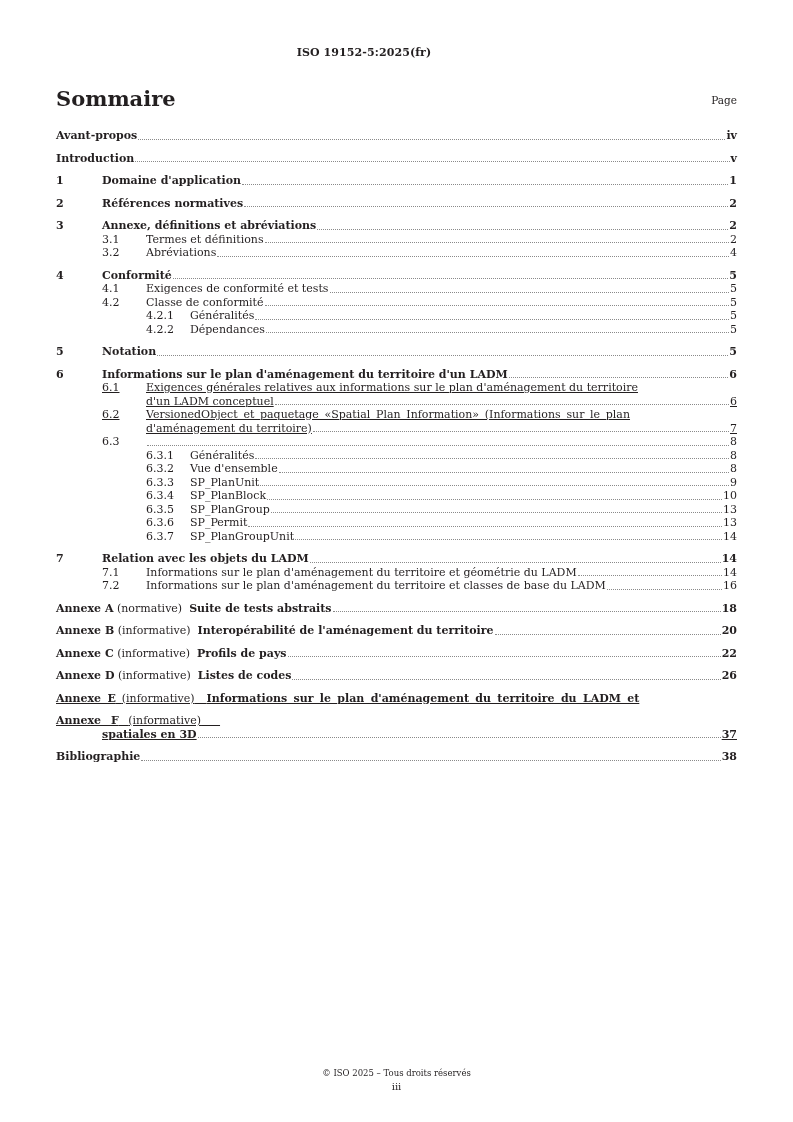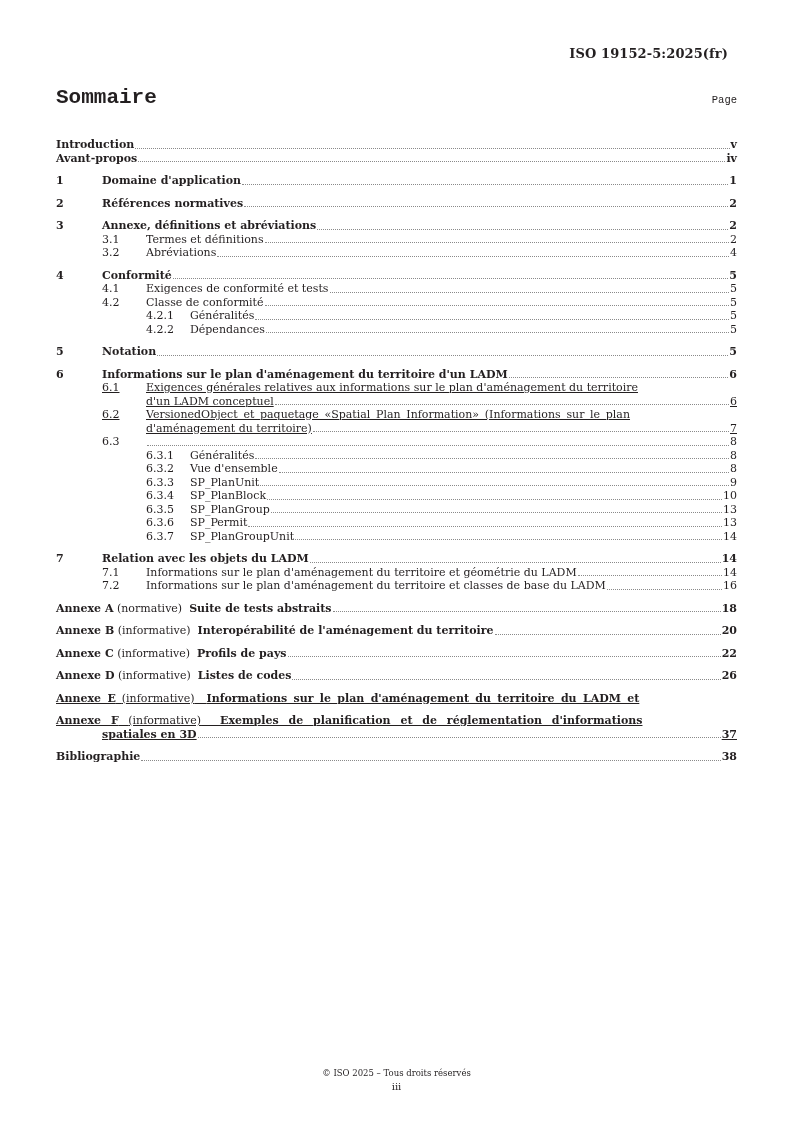--- a/index.html
+++ b/index.html
@@ -2,25 +2,25 @@
 <html><head>
 <meta charset="utf-8">
 <style>
   html, body { margin: 0; padding: 0; background: #ffffff; }
   body {
     width: 793px; height: 1122px; position: relative; overflow: hidden;
     font-family: "DejaVu Serif", "Liberation Serif", serif;
     color: #231f20;
   }
   .header {
-    position: absolute; top: 46px; left: 0; width: 728px; text-align: right;
-    font-weight: bold; font-size: 13px; letter-spacing: 0.1px;
+    position: absolute; top: 46px; left: 0; width: 728px; text-align: center;
+    font-weight: bold; font-size: 11px; letter-spacing: 0.1px;
   }
   .title-row {
-    position: absolute; top: 86px; left: 56px; width: 681px; height: 24px; font-family: Liberation Mono, monospace;
+    position: absolute; top: 86px; left: 56px; width: 681px; height: 24px;
   }
   .title {
     position: absolute; left: 0; top: 0; font-size: 21px; font-weight: bold;
   }
   .page-label {
     position: absolute; right: 0; top: 8px; font-size: 10.5px;
   }
   .toc {
     position: absolute; top: 129px; left: 56px; width: 681px;
     font-size: 11px; line-height: 13.5px;
@@ -60,30 +60,30 @@
 
 <div class="header">ISO 19152-5:2025(fr)</div>
 
 <div class="title-row">
   <div class="title">Sommaire</div>
   <div class="page-label">Page</div>
 </div>
 
 <div class="toc">
 
-  <div class="entry bold lvl0">
-    <span class="label">Introduction</span>
-    <span class="leader"></span>
-    <span class="pg">v</span>
-  </div>
-
   <div class="entry bold" style="margin-top:0">
     <span class="label">Avant-propos</span>
     <span class="leader"></span>
     <span class="pg">iv</span>
+  </div>
+
+  <div class="entry bold lvl0">
+    <span class="label">Introduction</span>
+    <span class="leader"></span>
+    <span class="pg">v</span>
   </div>
 
   <div class="entry bold lvl0">
     <span class="num">1</span>
     <span class="label">Domaine d'application</span>
     <span class="leader"></span>
     <span class="pg">1</span>
   </div>
 
   <div class="entry bold lvl0">
@@ -273,21 +273,21 @@
   </div>
 
   <div class="wrap-entry annex">
     <div class="line1" style="word-spacing:2.5px">
       <span class="bold">Annexe E</span>&nbsp;<span>(informative)</span>&nbsp;&nbsp;<span class="bold">Informations sur le plan d'aménagement du territoire du LADM et</span>
     </div>
   </div>
 
   <div class="wrap-entry annex">
     <div class="line1" style="word-spacing:6px">
-      <span class="bold">Annexe F</span>&nbsp;<span>(informative)</span>&nbsp;&nbsp;<span class="bold">Exemples de planification et de réglementation d'informations</span>
+      <span class="bold">Annexe F</span>&nbsp;<span>(informative)</span>&nbsp;&nbsp;
     </div>
     <div class="line2" style="padding-left:46px">
       <span class="label bold">spatiales en 3D</span>
       <span style="flex:1 1 auto;border-bottom:1px dotted #8a8a8a;margin:0 1px 3px 1px"></span>
       <span class="pg bold">37</span>
     </div>
   </div>
 
   <div class="entry bold annex">
     <span class="label">Bibliographie</span>

